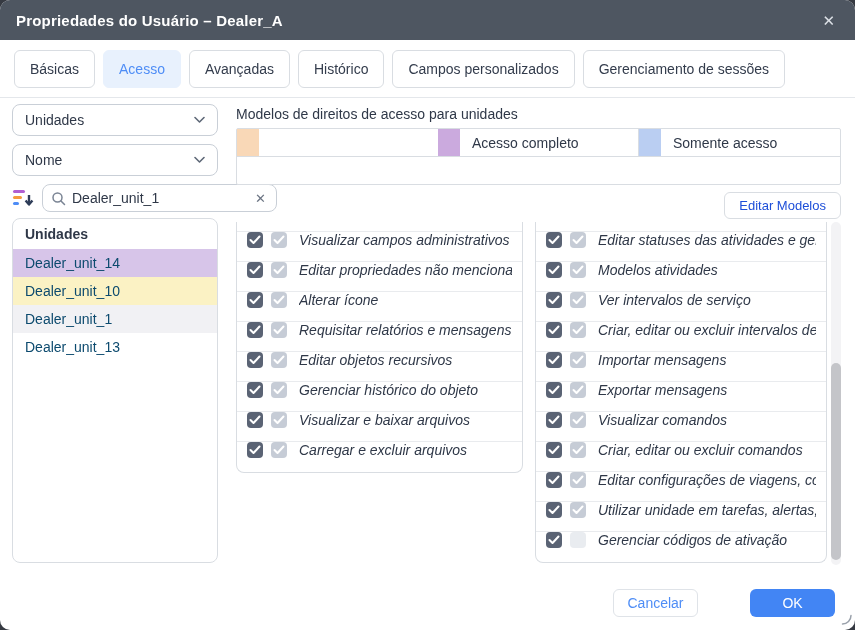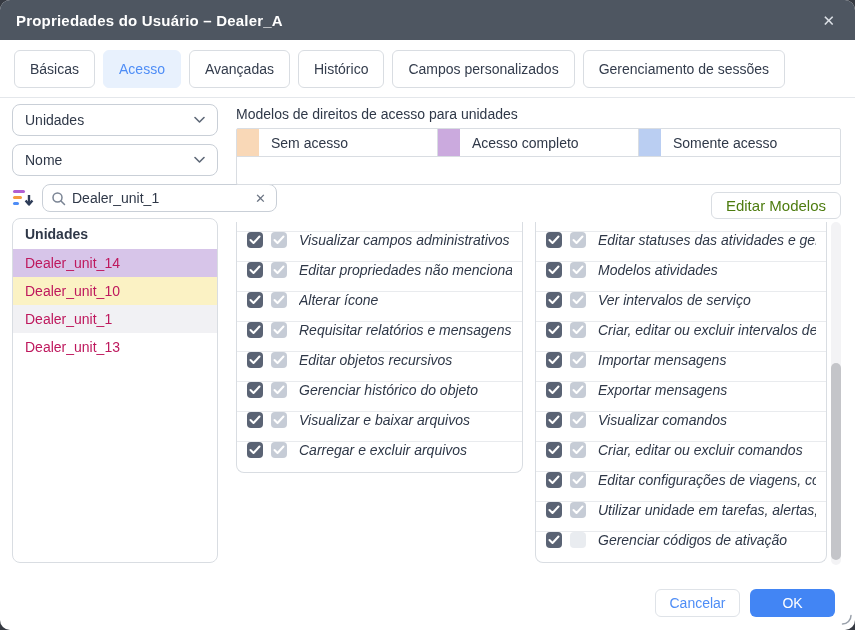--- a/index.html
+++ b/index.html
@@ -26,37 +26,37 @@
             padding:0 12px; font-size:14px; color:#2f3848; margin-bottom:8px; cursor:pointer; }
   .select .chev { margin-left:auto; display:flex; }
   .search-row { display:flex; align-items:center; margin-top:2px; height:28px; }
   .sort-icon { width:24px; height:22px; flex:none; margin-right:6px; cursor:pointer; }
   .search-box { flex:1; height:28px; border:1px solid #c9cfd7; border-radius:8px; display:flex; align-items:center; padding:0 8px; background:#fff; }
   .search-box svg { flex:none; }
   .search-input { border:none; outline:none; flex:1; min-width:0; font-family:inherit; font-size:14px; color:#2f3848; margin-left:6px; background:transparent; }
   .clear { color:#6b7483; font-size:13px; line-height:1; cursor:pointer; padding:2px; }
   .unit-list { margin-top:6px; border:1px solid #d9dde2; border-radius:8px; height:345px; overflow:hidden; background:#fff; }
   .unit-hdr { height:30px; line-height:30px; padding:0 12px; font-size:14px; font-weight:700; color:#2f3848; }
-  .unit { height:28px; line-height:28px; padding:0 12px; font-size:14px; color:#be185d; cursor:pointer;
+  .unit { height:28px; line-height:28px; padding:0 12px; font-size:14px; color:#0c4a6e; cursor:pointer;
           white-space:nowrap; overflow:hidden; }
 
   
   .main { position:absolute; left:236px; top:106px; right:14px; }
   .main-label { font-size:14px; color:#2f3848; margin-bottom:6px; }
   .legend { border:1px solid #d9dde2; border-radius:2px; background:#fff; }
   .legend-row { display:flex; height:28px; border-bottom:1px solid #d9dde2; }
   .legend-cell { flex:1; display:flex; min-width:0; }
   .swatch { width:22px; height:100%; flex:none; }
   .legend-label { flex:1; display:flex; align-items:center; padding-left:12px; font-size:14px; color:#2f3848;
                   border-right:1px solid #d9dde2; white-space:nowrap; overflow:hidden; }
   .legend-cell:last-child .legend-label { border-right:none; }
   .legend-empty { height:27px; }
   .actions { display:flex; justify-content:flex-end; margin-top:7px; }
   .edit-templates { height:27px; padding:4px 14px; border:1px solid #d9dde2; border-radius:6px; background:#fff;
-                    color:#4d7c0f; font-family:inherit; font-size:15px; cursor:pointer; }
+                    color:#1d4ed8; font-family:inherit; font-size:13px; cursor:pointer; }
 
   
   .columns { display:flex; margin-top:3px; align-items:flex-start; }
   .col { border:1px solid #d9dde2; border-top:none; border-radius:0 0 8px 8px; background:#fff; overflow:hidden; }
   .col-left { width:287px; }
   .col-right { width:292px; margin-left:12px; }
   .sliver { height:10px; border-bottom:1px solid #e9ebee; }
   .right-row { height:30px; display:flex; align-items:flex-start; padding:0 10px; border-bottom:1px solid #e9ebee;
                font-size:14px; color:#2f3848;font-style:italic; }
   .rows > .right-row:last-child { border-bottom:none; }
@@ -65,21 +65,21 @@
   .cb2 { background:#c6ccd6; margin-right:12px; }
   .cb.unchecked { background:#e9ecf0; }
   .cb.unchecked svg { visibility:hidden; }
   .right-label { white-space:nowrap; overflow:hidden; min-width:0; }
   .scrollbar { width:10px; height:343px; margin-left:4px; border-radius:5px; background:#f3f3f5; position:relative; flex:none; }
   .thumb { position:absolute; left:0; top:141px; width:10px; height:197px; border-radius:5px; background:#c4c5c9; cursor:pointer; }
 
   
   .footer { position:absolute; right:20px; bottom:13px; display:flex; gap:10px; }
   .btn { height:28px; width:85px; border-radius:6px; font-family:inherit; font-size:14px; display:flex;
-         align-items:center; justify-content:center; cursor:pointer; }
+         align-items:center; justify-content:center; cursor:pointer;margin-left:42px; }
   .btn-cancel { background:#fff; border:1px solid #dfe3e8; color:#4e8df6; }
   .btn-ok { background:#4285f4; border:none; color:#fff; }
   .resize-handle { position:absolute; right:3px; bottom:1px; }
 </style>
 </head>
 <body>
 
 <div class="stage">
   <div class="dialog">
 
@@ -169,21 +169,20 @@
     </div>
 
     <div class="main">
       <div class="main-label">Modelos de direitos de acesso para unidades</div>
 
       <div class="legend">
         <div class="legend-row">
 
             <div class="legend-cell">
               <span class="swatch" style="background: rgb(249, 216, 183);"></span>
-              <span class="legend-label">Sem acesso</span>
             </div>
 
             <div class="legend-cell">
               <span class="swatch" style="background: rgb(203, 170, 222);"></span>
               <span class="legend-label">Acesso completo</span>
             </div>
 
             <div class="legend-cell">
               <span class="swatch" style="background: rgb(186, 206, 242);"></span>
               <span class="legend-label">Somente acesso</span>

